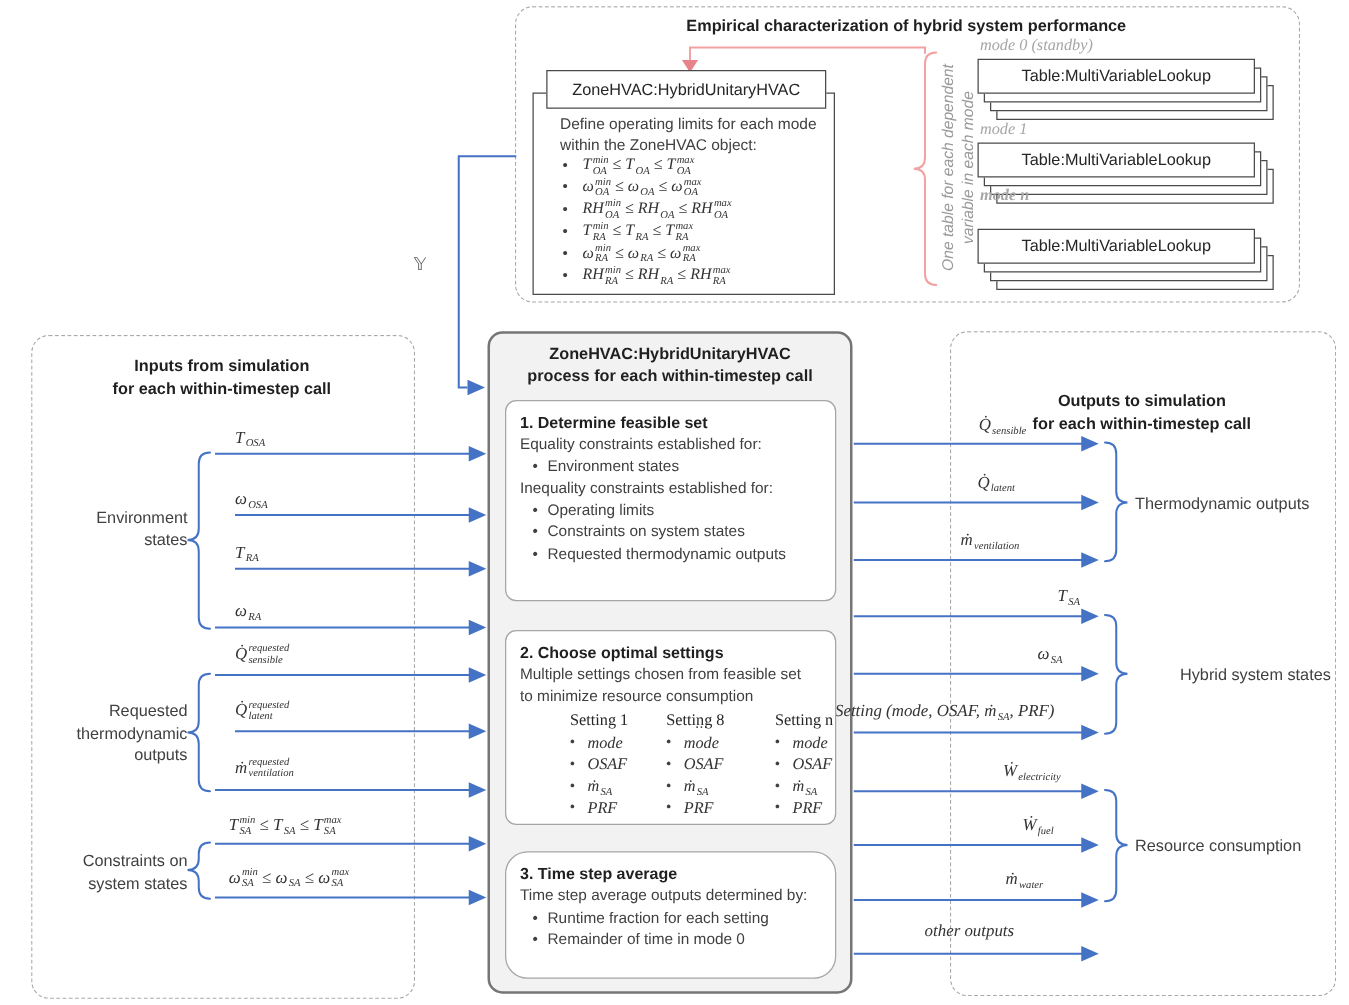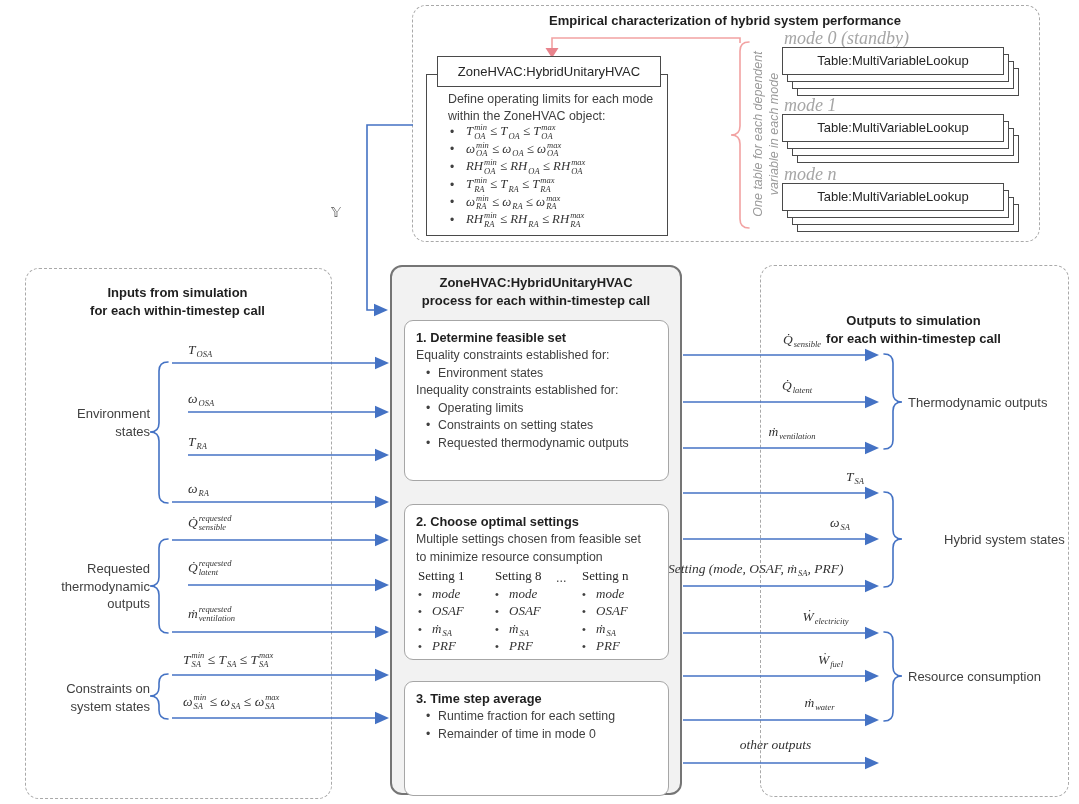--- a/index.html
+++ b/index.html
@@ -19,36 +19,36 @@
         font-style:italic;font-size:13.5px;color:#333;white-space:pre;}
   .tb-row .math{font-size:12.8px;}
   .mtok{display:inline-flex;align-items:center;}
   .mstack{display:inline-flex;flex-direction:column;justify-content:center;margin-left:1px;
           font-size:8.5px;line-height:8.5px;font-style:italic;}
   .msup,.msub{display:block;height:8.5px;}
   .mlabel{position:absolute;z-index:2;}
   .mlabel.ctr .math{justify-content:center;width:100%;}
   .note-rot{position:absolute;z-index:2;transform:rotate(-90deg);text-align:center;
             font-style:italic;font-size:12.5px;color:#9a9a9a;line-height:16px;}
-  .mode-label{position:absolute;z-index:2;font-style:italic;font-size:18px;color:#a6a6a6;
+  .mode-label{position:absolute;z-index:2;font-style:italic;font-size:13px;color:#a6a6a6;
               font-family:"Liberation Serif","DejaVu Serif",serif;}
   .stack-shadow{position:absolute;background:#fff;border:1.4px solid #4a4a4a;width:220px;height:26px;z-index:2;}
   .stack-front{position:absolute;background:#fff;border:1.4px solid #4a4a4a;width:220px;height:26px;z-index:3;
                font-size:13px;color:#262626;text-align:center;line-height:26px;}
   .proc-panel{position:absolute;left:390px;top:265px;width:292px;height:530px;background:#f2f2f2;
               border:2.6px solid #757575;border-radius:12px;z-index:2;box-sizing:border-box;}
   .proc-title{position:absolute;left:390px;top:274px;width:292px;text-align:center;font-weight:bold;
               font-size:13px;color:#1f1f1f;line-height:18px;z-index:3;}
   .step-box{position:absolute;background:#fff;border:1.4px solid #a6a6a6;border-radius:9px;z-index:3;
             box-sizing:border-box;padding:7px 11px;font-size:12.3px;line-height:17.5px;color:#3f3f3f;}
   .step-head{font-weight:bold;color:#1f1f1f;font-size:12.8px;line-height:19px;}
   .pline{line-height:17.5px;}
   .pbullet{padding-left:22px;position:relative;line-height:17.5px;}
   .pbullet::before{content:"\2022";position:absolute;left:10px;}
-  .setting-col{position:absolute;z-index:4;}
+  .setting-col{position:absolute;z-index:4;margin-left:38px;}
   .setting-head{font-family:"Liberation Serif","DejaVu Serif",serif;font-size:13px;color:#262626;line-height:18px;}
   .setting-row{display:flex;align-items:center;height:17.5px;}
   .setting-row .dot{width:14px;font-size:11px;color:#3f3f3f;font-family:"Liberation Sans",sans-serif;}
   .setting-row .math{font-size:13px;}
   .ellipsis{position:absolute;z-index:4;font-size:12.5px;color:#3f3f3f;}
   .grp-label{position:absolute;z-index:2;font-size:13px;color:#404040;line-height:17.5px;}
   .grp-label.rt{text-align:right;}
   .set-symbol{position:absolute;z-index:2;font-family:"DejaVu Sans","DejaVu Serif",sans-serif;
               font-size:14px;color:#555;}
 </style>
@@ -215,21 +215,21 @@
   <div class="stack-shadow" style="left:792px;top:61px;"></div>
   <div class="stack-shadow" style="left:787px;top:54px;"></div>
   <div class="stack-front" style="left:782px;top:47px;">Table:MultiVariableLookup</div>
 
   <div class="mode-label" style="left:784px;top:95px;">mode 1</div>
   <div class="stack-shadow" style="left:797px;top:135px;"></div>
   <div class="stack-shadow" style="left:792px;top:128px;"></div>
   <div class="stack-shadow" style="left:787px;top:121px;"></div>
   <div class="stack-front" style="left:782px;top:114px;">Table:MultiVariableLookup</div>
 
-  <div class="mode-label" style="left:784px;top:164px;">mode n</div>
+  <div class="mode-label" style="left:784px;top:148px;font-weight:bold;">mode n</div>
   <div class="stack-shadow" style="left:797px;top:204px;"></div>
   <div class="stack-shadow" style="left:792px;top:197px;"></div>
   <div class="stack-shadow" style="left:787px;top:190px;"></div>
   <div class="stack-front" style="left:782px;top:183px;">Table:MultiVariableLookup</div>
 
   <div class="set-symbol" style="left:331px;top:204px;">𝕐</div>
 
   <div class="panel-title" style="left:25px;top:284px;width:305px;">
     <div>Inputs from simulation</div>
     <div>for each within-timestep call</div>
@@ -282,21 +282,21 @@
     <div>ZoneHVAC:HybridUnitaryHVAC</div>
     <div>process for each within-timestep call</div>
   </div>
 
   <div class="step-box" style="left:404px;top:320px;width:265px;height:161px;">
     <div class="step-head">1. Determine feasible set</div>
     <div class="pline">Equality constraints established for:</div>
     <div class="pbullet">Environment states</div>
     <div class="pline">Inequality constraints established for:</div>
     <div class="pbullet">Operating limits</div>
-    <div class="pbullet">Constraints on setting states</div>
+    <div class="pbullet">Constraints on system states</div>
     <div class="pbullet">Requested thermodynamic outputs</div>
   </div>
 
   <div class="step-box" style="left:404px;top:504px;width:265px;height:156px;">
     <div class="step-head">2. Choose optimal settings</div>
     <div class="pline">Multiple settings chosen from feasible set</div>
     <div class="pline">to minimize resource consumption</div>
   </div>
   <div class="setting-col" style="left:418px;top:567px;">
     <div class="setting-head">Setting 1</div>
@@ -350,22 +350,23 @@
     <div class="setting-row">
         <span class="dot">•</span>
         <span class="math"><span class="mtok"><span class="mb">ṁ</span><span class="mstack"><span class="msup"></span><span class="msub">SA</span></span></span></span>
       </div>
     <div class="setting-row">
         <span class="dot">•</span>
         <span class="math"><span class="mt">PRF</span></span>
       </div>
   </div>
 
-  <div class="step-box" style="left:404px;top:681px;width:265px;height:115px;">
+  <div class="step-box" style="left:404px;top:681px;width:265px;height:102px;border-radius:18px;">
     <div class="step-head">3. Time step average</div>
+    <div class="pline">Time step average outputs determined by:</div>
     <div class="pbullet">Runtime fraction for each setting</div>
     <div class="pbullet">Remainder of time in mode 0</div>
   </div>
 
   <div class="panel-title" style="left:760px;top:284px;width:307px;margin-top:28px;">
     <div>Outputs to simulation</div>
     <div>for each within-timestep call</div>
   </div>
 
   <div class="mlabel ctr" style="left:757px;top:331px;width:90px;">

